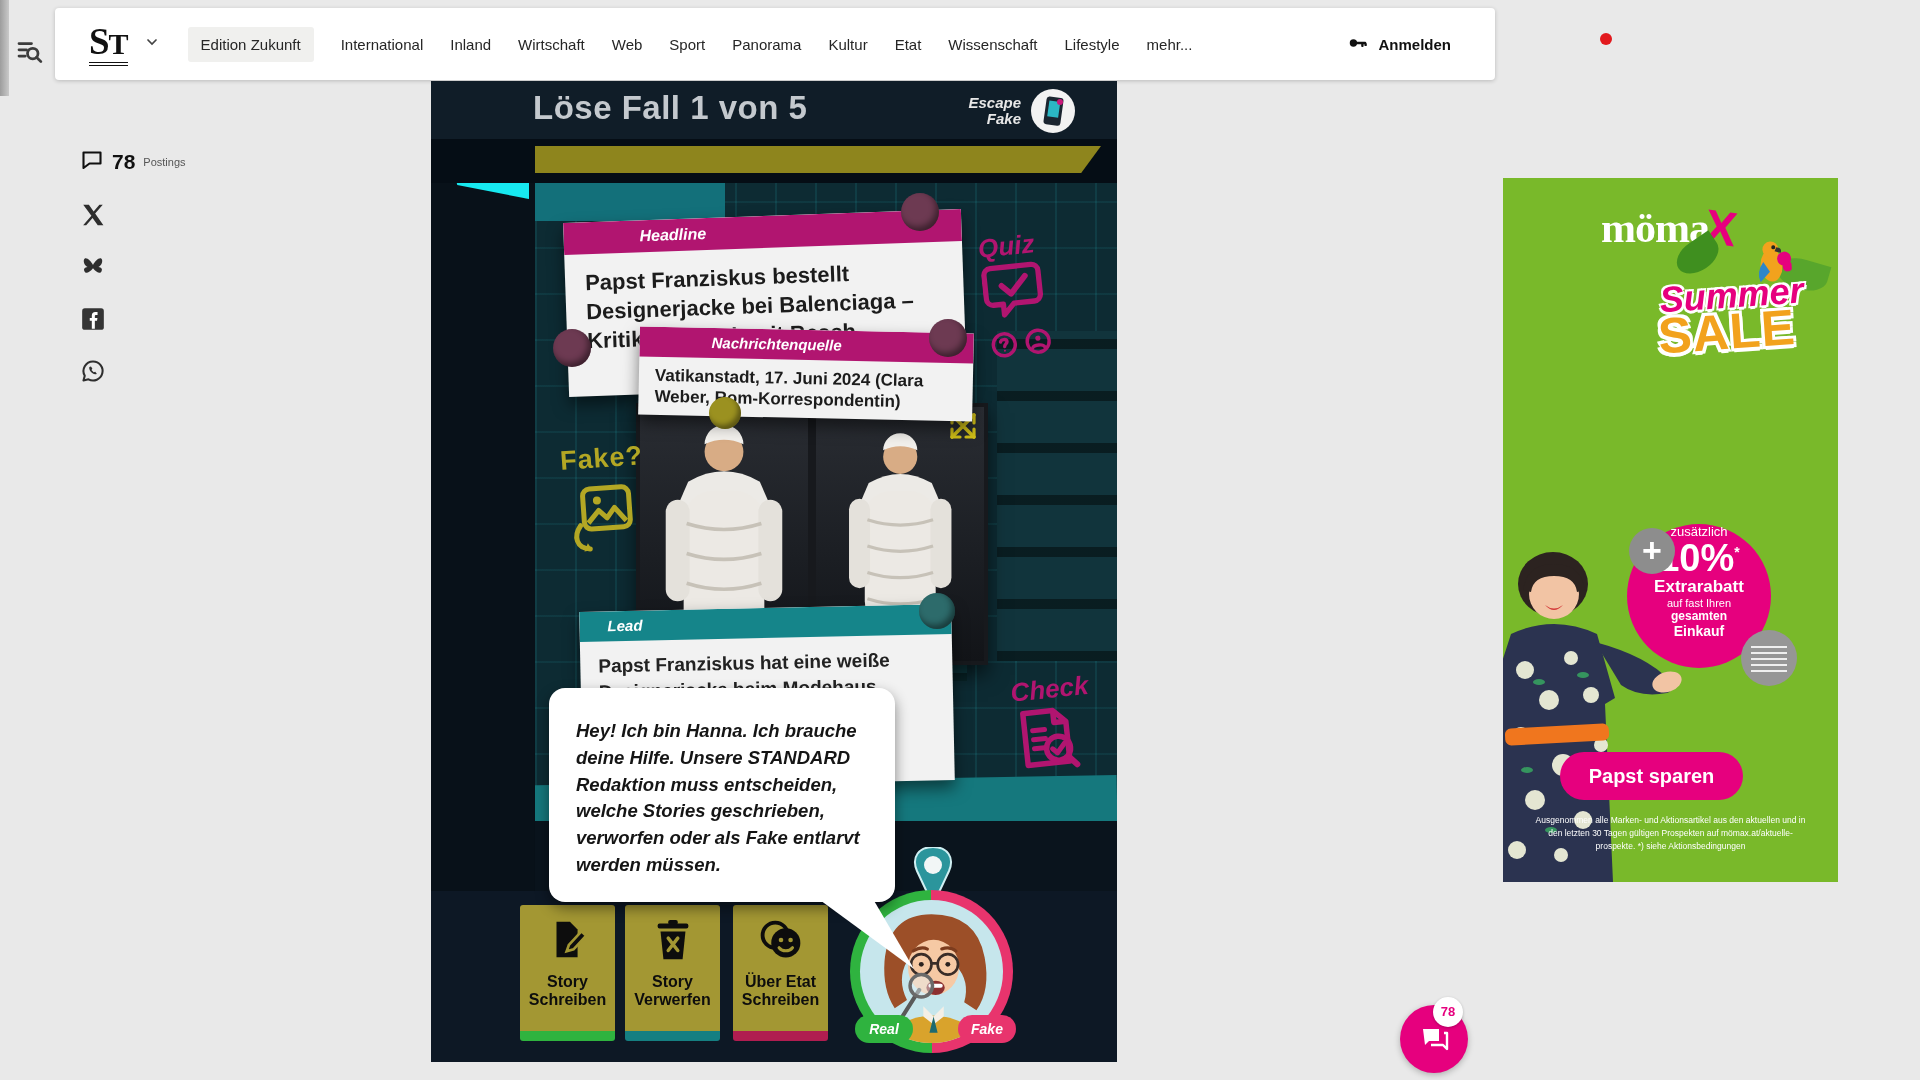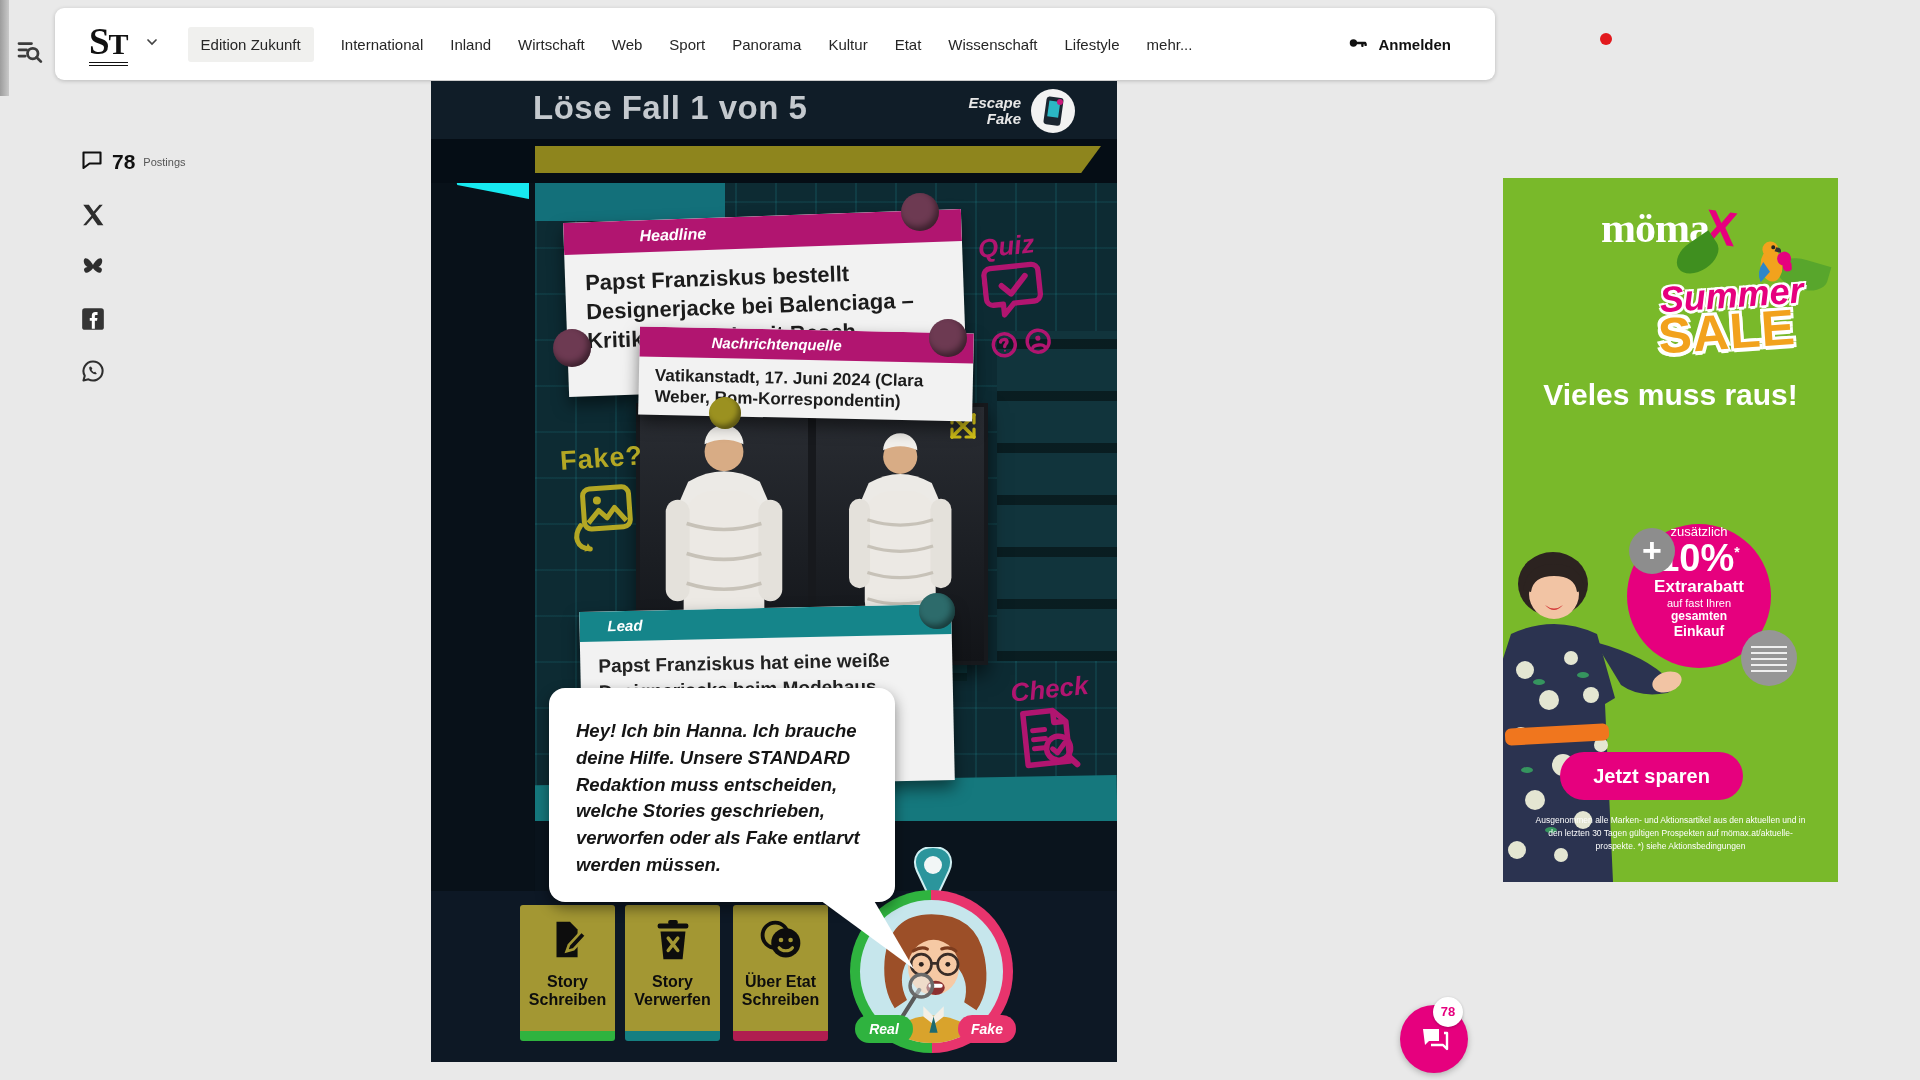--- a/index.html
+++ b/index.html
@@ -3,21 +3,21 @@
 <meta charset="utf-8">
 <style>
   * { margin:0; padding:0; box-sizing:border-box; }
   html,body { width:1920px; height:1080px; overflow:hidden; }
   body { background:#e9e9e9; font-family:"Liberation Sans", sans-serif; position:relative; }
   .abs { position:absolute; }
 
   
   .left-edge { left:0; top:0; width:9px; height:96px; background:linear-gradient(90deg,#9d9d9d,#c9c9c9); }
   .filter-icon { left:14px; top:36px; width:30px; height:30px; color:#3c3c3c; }
-  .navbar { left:55px; top:8px; width:1440px; height:72px; background:#ffffff; border-radius:9px;
+  .navbar { left:55px; top:8px; width:1440px; height:72px; background:#ffffff; border-radius:4px;
             box-shadow:0 1px 4px rgba(0,0,0,.20); display:flex; align-items:center; }
   .brand { margin-left:34px; font-family:"Liberation Serif", serif; font-weight:bold; color:#111;
            font-size:37px; line-height:1; border-bottom:4px double #111; padding-bottom:2px; letter-spacing:-1px; cursor:pointer; }
   .brand .small-t { font-size:30px; }
   .brand-chevron { margin-left:16px; color:#444; }
   .nav-items { display:flex; align-items:center; gap:27px; margin-left:28px; font-size:15px; color:#262626; }
   .nav-item { cursor:pointer; white-space:nowrap; }
   .nav-item.active { background:#f0f0ee; padding:9px 13px; border-radius:3px; }
   .login { margin-left:auto; margin-right:44px; display:flex; align-items:center; gap:9px;
            font-size:15px; font-weight:bold; color:#111; cursor:pointer; }
@@ -438,21 +438,20 @@
       <circle cx="20" cy="10" r="8" fill="#f2a21d"></circle>
       <circle cx="23" cy="8" r="2" fill="#222"></circle>
       <path d="M26 8q6 1 4 6l-6-2z" fill="#333"></path>
       <path d="M12 22q-8 10-4 20l10-10z" fill="#2e86c9"></path>
       <circle cx="33" cy="20" r="7" fill="#e6007e"></circle>
         <circle cx="36" cy="28" r="5" fill="#e6007e"></circle>
     </svg>
     <div class="summer-word">Summer</div>
     <div class="sale-word">SALE</div>
   </div>
-  <div class="ad-line1">Vieles muss raus!</div>
   <div class="plus-circle">+</div>
   <div class="pink-circle">
     <div class="pc1">zusätzlich</div>
     <div class="pc2"><span>10%</span><sup>*</sup></div>
     <div class="pc3">Extrarabatt</div>
     <div class="pc4">auf fast Ihren</div>
     <div class="pc5">gesamten</div>
     <div class="pc6">Einkauf</div>
   </div>
   <div class="gray-bubble"></div>
@@ -479,21 +478,21 @@
       <ellipse cx="48" cy="152" rx="6" ry="3"></ellipse>
         <ellipse cx="92" cy="145" rx="6" ry="3"></ellipse>
       <ellipse cx="36" cy="240" rx="6" ry="3"></ellipse>
         <ellipse cx="100" cy="250" rx="6" ry="3"></ellipse>
       <ellipse cx="60" cy="300" rx="6" ry="3"></ellipse>
     </g>
     <rect x="14" y="196" width="104" height="17" rx="6" fill="#f0761e" transform="rotate(-3 66 204)"></rect>
     <path d="M104 112q52 14 74 38q8 9-2 13q-28 5-46-8z" fill="#2b3350"></path>
     <ellipse cx="176" cy="152" rx="15" ry="10" fill="#f2c4a4" transform="rotate(-18 176 152)"></ellipse>
   </svg>
-  <div class="ad-cta">Jetzt sparen</div>
+  <div class="ad-cta">Papst sparen</div>
   <div class="ad-legal">Ausgenommen alle Marken- und Aktionsartikel aus den aktuellen und in den letzten 30 Tagen gültigen Prospekten auf mömax.at/aktuelle-prospekte. *) siehe Aktionsbedingungen</div>
 </div>
 
 <div class="abs fab">
   <svg width="30" height="30" viewBox="0 0 30 30">
     <path d="M4 5h16v12H10l-4 4z" fill="#fff"></path>
     <path d="M12 21h12l4 4V9h-3" fill="none" stroke="#fff" stroke-width="2.4" stroke-linejoin="round"></path>
   </svg>
 </div>
 <div class="abs fab-badge">78</div>

